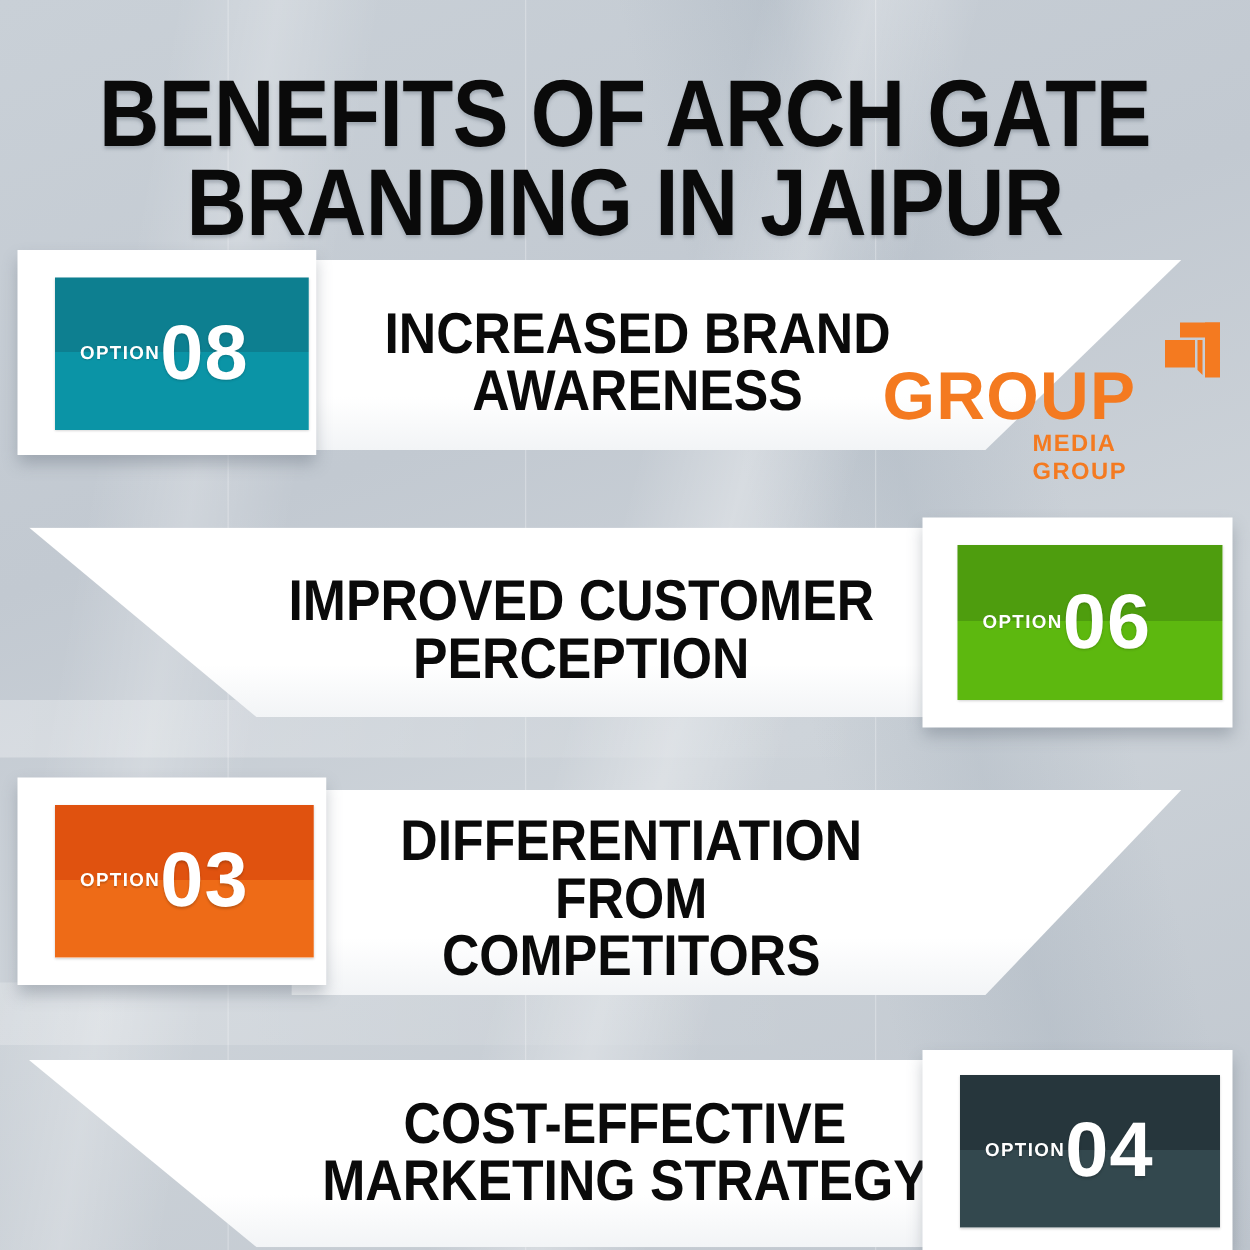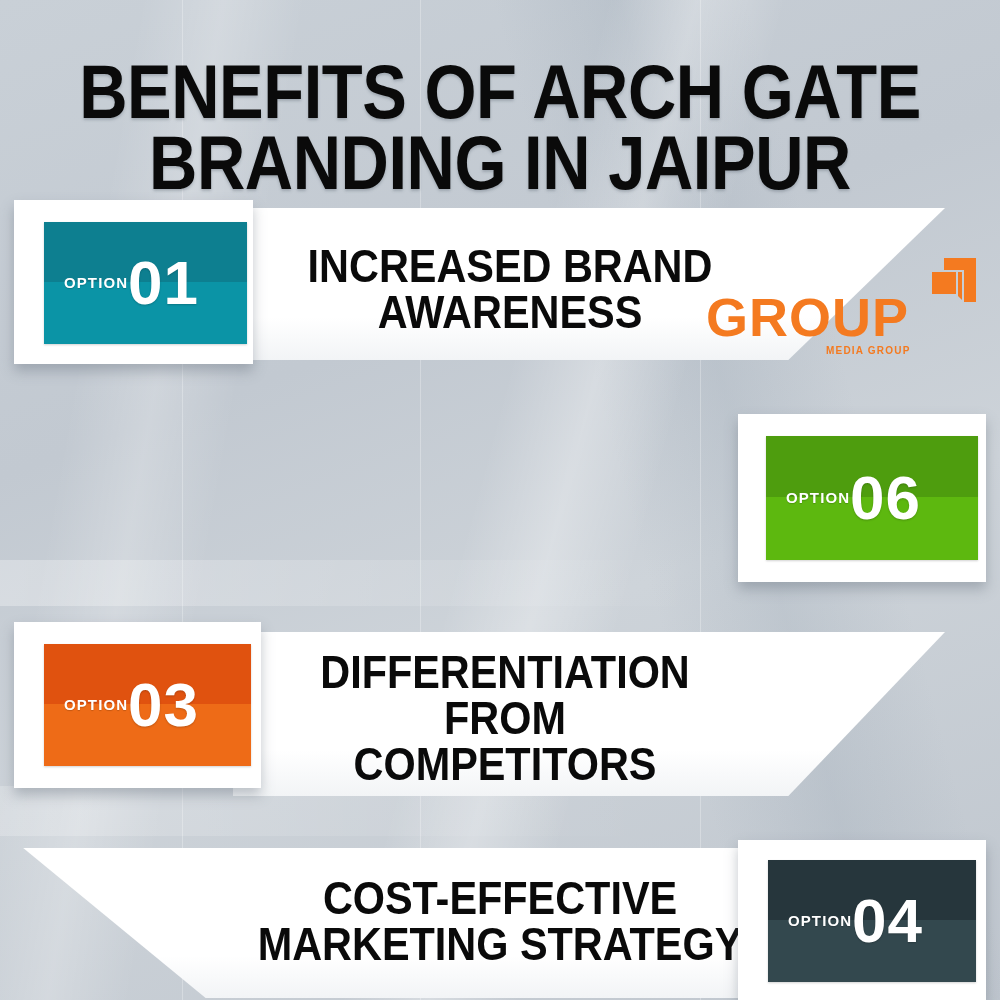--- a/index.html
+++ b/index.html
@@ -140,21 +140,21 @@
     font-size:54px;
     line-height:1;
     letter-spacing:1px;
     color:#f47a20;
     text-align:left;
   }
   .logo-sub{
     position:absolute;left:120px;top:77px;width:128px;
     font-family:"Liberation Sans","DejaVu Sans",sans-serif;
     font-weight:bold;
-    font-size:10px;
+    font-size:19px;
     letter-spacing:1.2px;
     color:#f47a20;
     text-align:left;
   }
   .logo-mark{position:absolute;left:222px;top:-12px;width:52px;height:50px;}
 </style>
 </head>
 <body>
 
 <div id="poster">
@@ -169,35 +169,40 @@
 BRANDING IN JAIPUR</h1>
 
   <div class="row row1">
     <div class="banner banner-right"></div>
     <div class="banner-text">INCREASED BRAND
 AWARENESS</div>
   </div>
   <div class="card card1">
     <div class="chip chip1">
       <span class="opt-label">OPTION</span>
-      <span class="opt-num">01</span>
+      <span class="opt-num">08</span>
     </div>
   </div>
 
   <div class="logo">
     <div class="logo-word">GROUP</div>
     <div class="logo-sub">MEDIA GROUP</div>
     <svg class="logo-mark" viewBox="0 0 52 50" aria-hidden="true">
       <path d="M4 2 H48 V14 H16 V2 Z" fill="#f47a20"></path>
       <path d="M36 2 H48 V46 H36 Z" fill="#f47a20"></path>
       <path d="M4 16 H28 V38 H4 Z" fill="#f47a20"></path>
       <path d="M30 16 H34 V44 L30 40 Z" fill="#f47a20"></path>
     </svg>
   </div>
 
+  <div class="row row2">
+    <div class="banner banner-left"></div>
+    <div class="banner-text">IMPROVED CUSTOMER
+PERCEPTION</div>
+  </div>
   <div class="card card2">
     <div class="chip chip2">
       <span class="opt-label">OPTION</span>
       <span class="opt-num">06</span>
     </div>
   </div>
 
   <div class="row row3">
     <div class="banner banner-right"></div>
     <div class="banner-text">DIFFERENTIATION FROM

